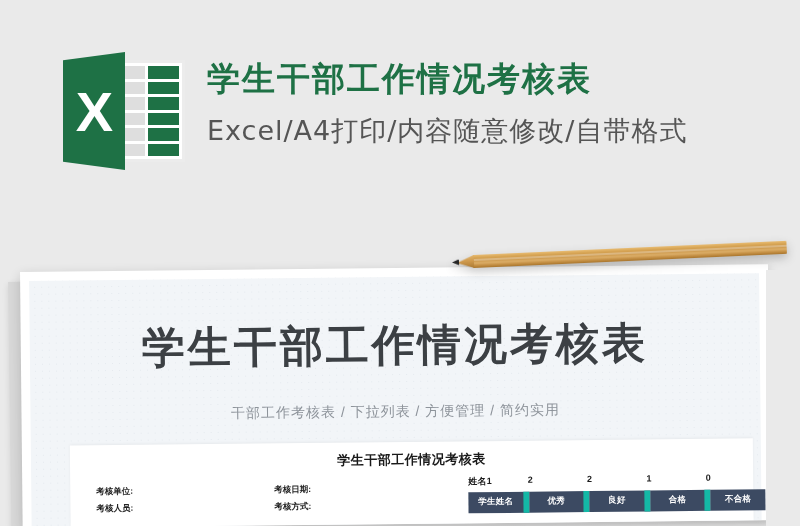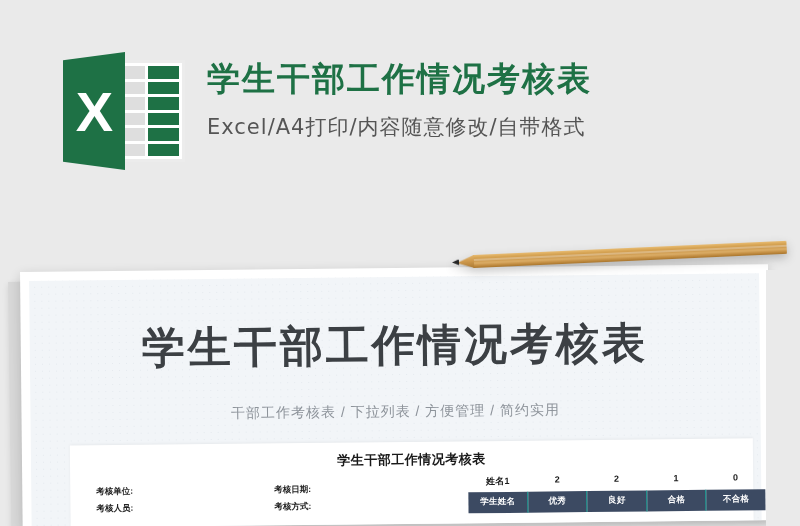--- a/index.html
+++ b/index.html
@@ -94,21 +94,21 @@
   .banner-title {
     font-size: 33px;
     font-weight: bold;
     color: #1e7145;
     letter-spacing: 2px;
     line-height: 1.25;
     white-space: nowrap;
   }
   .banner-sub {
     margin-top: 14px;
-    font-size: 21px;
+    font-size: 27px;
     color: #555555;
     letter-spacing: 1px;
     white-space: nowrap;
     font-family: "DejaVu Sans", sans-serif;
   }
 
   
   .paper-stack {
     position: absolute;
     left: 8px;
@@ -213,36 +213,36 @@
     left: 398px;
     top: 34px;
     width: 297px;
   }
   .mini-table .num-row,
   .mini-table .hdr-row {
     display: flex;
   }
   .mini-table .num-row > div {
     flex: 1 1 0;
-    text-align: center;
+    text-align: left;
     font-size: 9px;
     font-weight: bold;
     color: #1b1b1b;
     padding-bottom: 4px;
     letter-spacing: 0.3px;
   }
   .mini-table .hdr-row > div {
     flex: 1 1 0;
     text-align: center;
     font-size: 8.5px;
     font-weight: bold;
     color: #ffffff;
     background: #3c4a62;
     padding: 4px 0 5px 0;
-    border-right: 1px solid #14b8a6;
+    border-right: 6px solid #14b8a6;
     letter-spacing: 0.3px;
   }
   .mini-table .hdr-row > div:last-child { border-right: none; font-family: Liberation Serif, serif; }
 
   
   .pencil {
     position: absolute;
     left: 452px;
     top: 256px;
     width: 335px;

